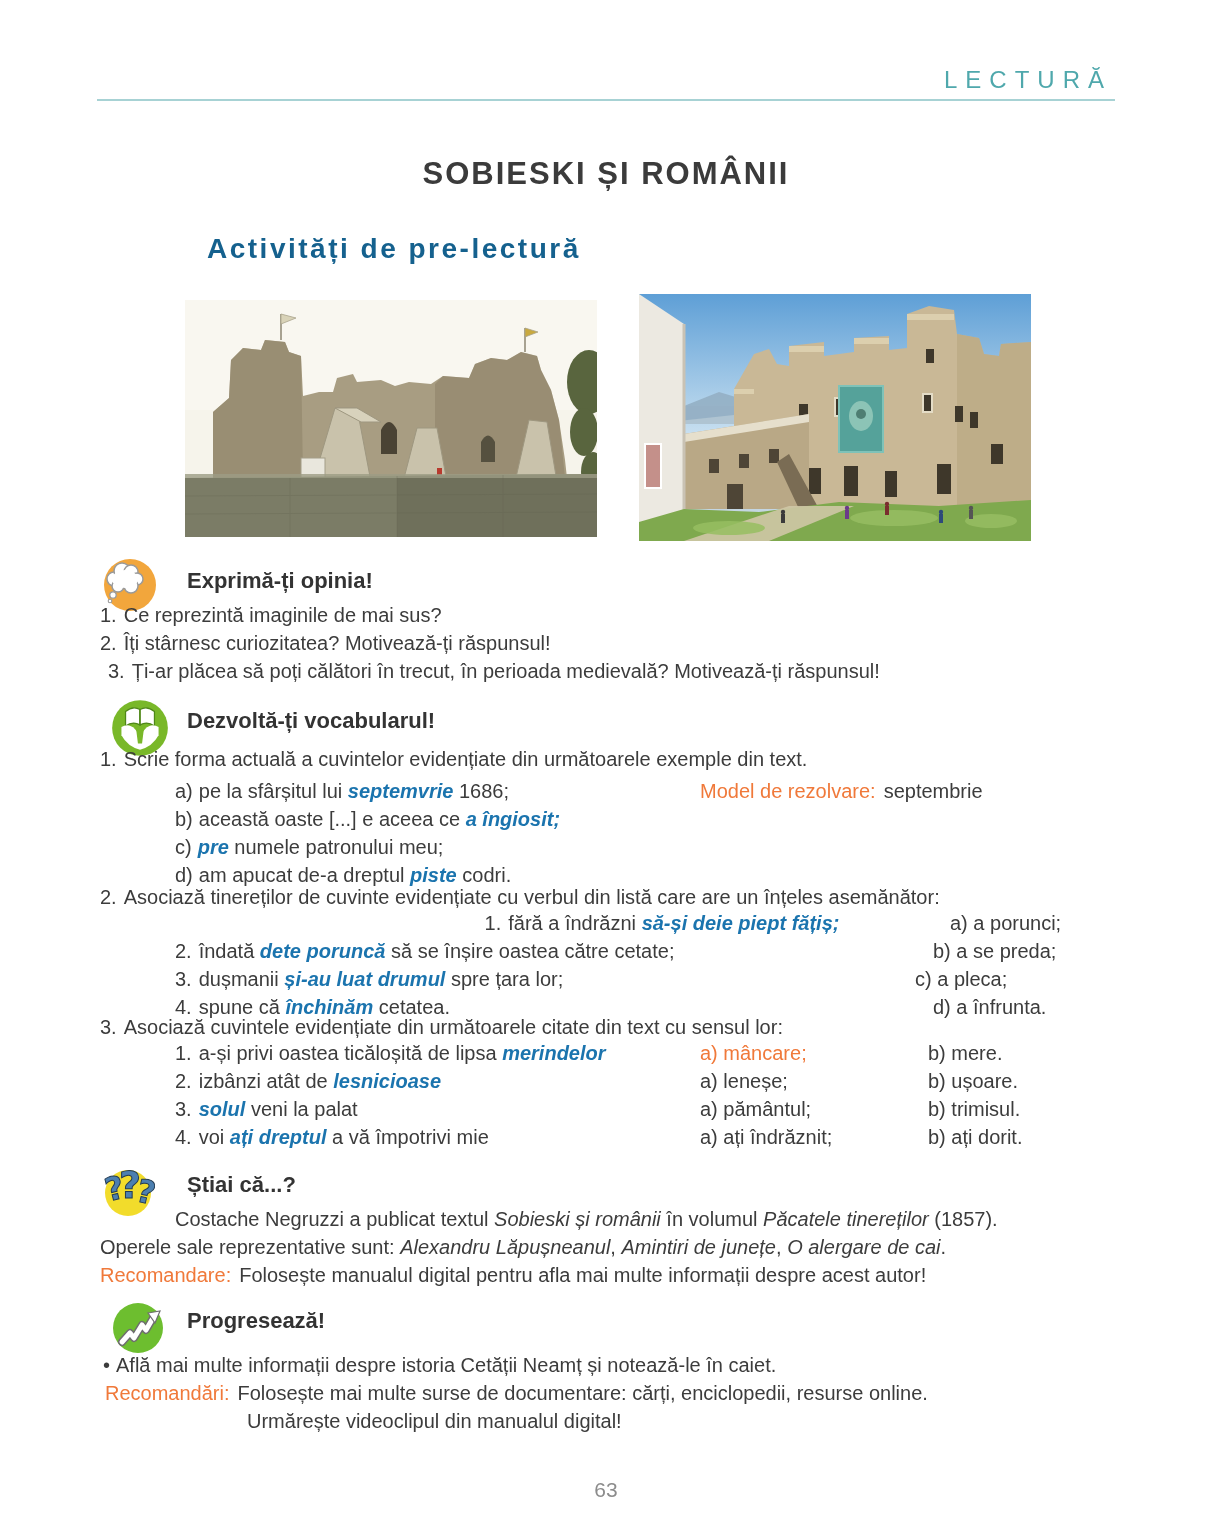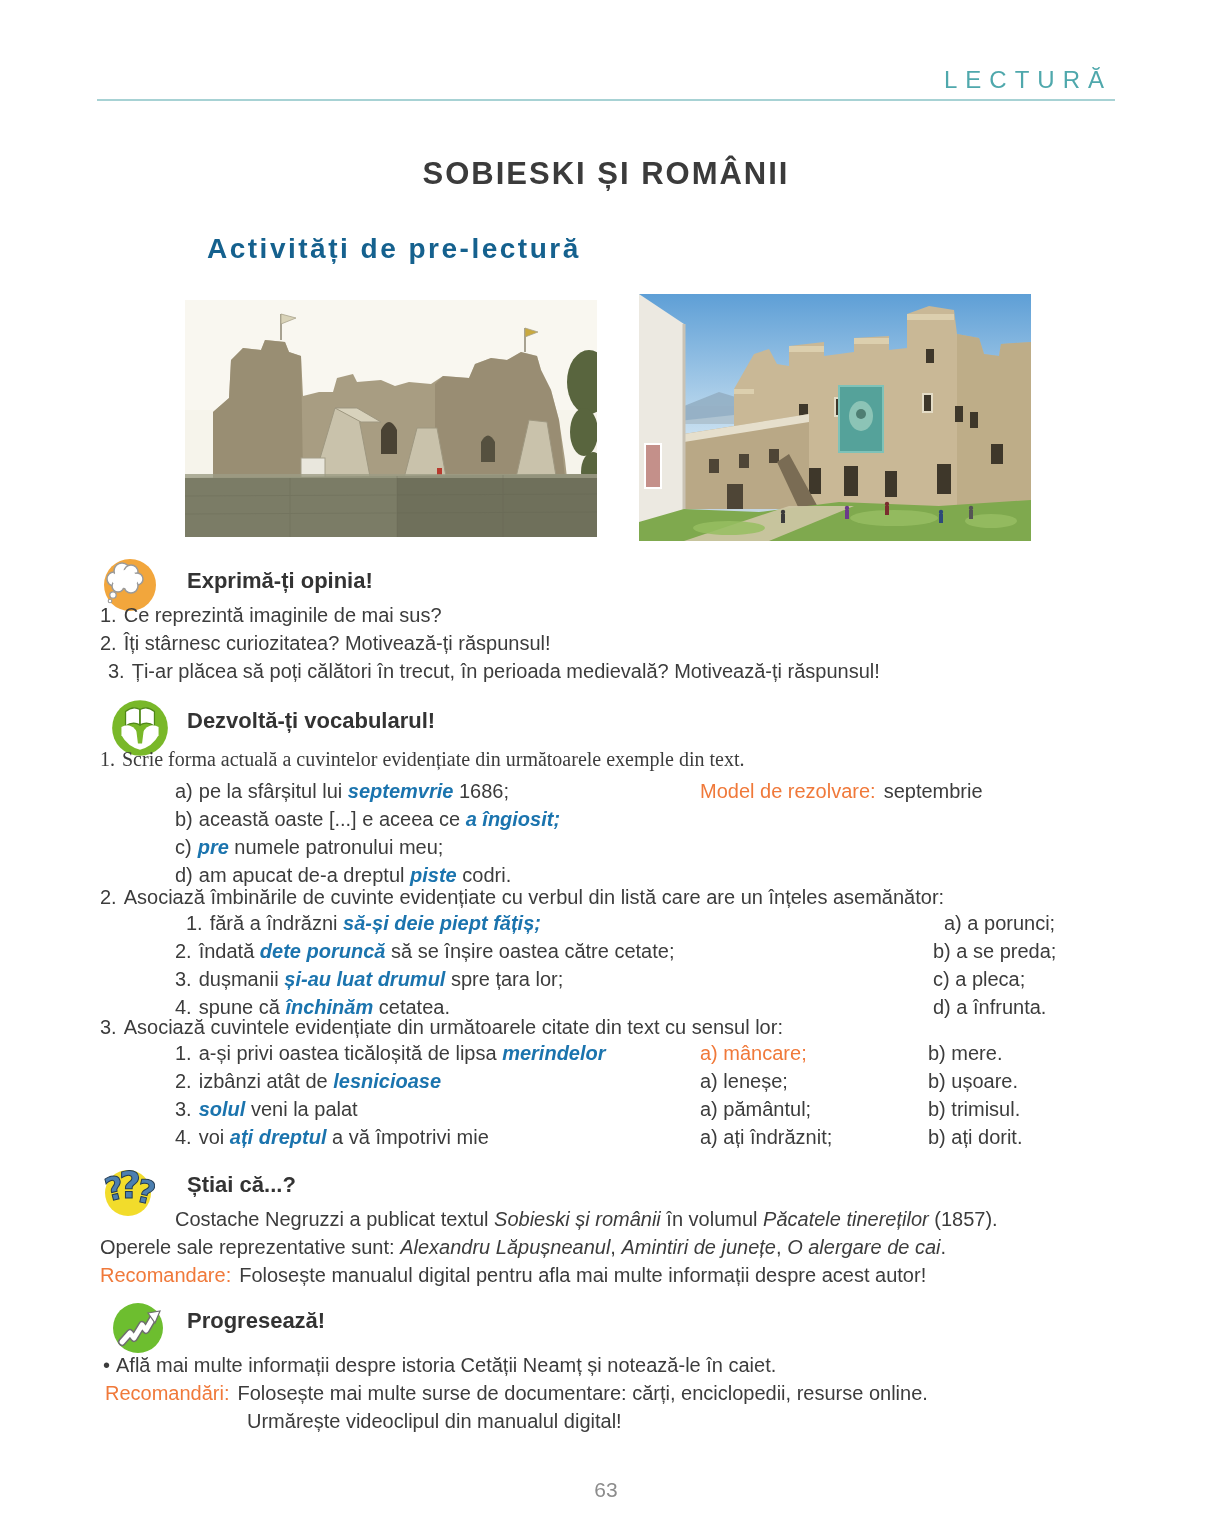--- a/index.html
+++ b/index.html
@@ -191,31 +191,31 @@
     <path d="M17 15 Q24 9 31 13 L31 28 Q24 24 17 29 Z" fill="#FFFFFF" stroke="#4E8718" stroke-width="1.2"></path>
     <path d="M45 15 Q38 9 31 13 L31 28 Q38 24 45 29 Z" fill="#FFFFFF" stroke="#4E8718" stroke-width="1.2"></path>
     <line x1="31" y1="13" x2="31" y2="28" stroke="#4E8718" stroke-width="1.2"></line>
     <path d="M13 30 Q20 26 26 32 L31 38 L31 52 Q19 49 13 38 Z" fill="#FFFFFF"></path>
     <path d="M49 30 Q42 26 36 32 L31 38 L31 52 Q43 49 49 38 Z" fill="#FFFFFF"></path>
     <path d="M27 30 L31 36 L35 30 L33 46 L29 46 Z" fill="#79B829"></path>
   </svg>
 </div>
 <div class="heading" style="left:187px;top:708px;">Dezvoltă-ți vocabularul!</div>
 
-<div class="t" style="left:100px;top:748px;font-family:Liberation Serif, serif;"><span class="num">1.</span><span>Scrie forma actuală a cuvintelor evidențiate din următoarele exemple din text.</span></div>
+<div class="t" style="left:100px;top:748px;"><span class="num">1.</span><span>Scrie forma actuală a cuvintelor evidențiate din următoarele exemple din text.</span></div>
 <div class="t" style="left:175px;top:780px;"><span class="lbl">a)</span><span>pe la sfârșitul lui </span><span class="hl">septemvrie</span><span> 1686;</span></div>
 <div class="t" style="left:700px;top:780px;"><span class="orange lbl" style="margin-right:8px;">Model de rezolvare:</span><span>septembrie</span></div>
 <div class="t" style="left:175px;top:808px;"><span class="lbl">b)</span><span>această oaste [...] e aceea ce </span><span class="hl">a îngiosit;</span><span></span></div>
 <div class="t" style="left:175px;top:836px;"><span class="lbl">c)</span><span></span><span class="hl">pre</span><span> numele patronului meu;</span></div>
 <div class="t" style="left:175px;top:864px;"><span class="lbl">d)</span><span>am apucat de-a dreptul </span><span class="hl">piste</span><span> codri.</span></div>
 
-<div class="t" style="left:100px;top:886px;"><span class="num">2.</span><span>Asociază îmbinările de cuvinte evidențiate cu verbul din listă care are un înțeles asemănător:</span></div>
-<div class="row" style="left:186px;top:912px;width:940px;"><span class="num">1.</span><span>fără a îndrăzni </span><span class="hl">să-și deie piept fățiș;</span><span></span><span class="col" style="left:758px;">a) a porunci;</span></div>
+<div class="t" style="left:100px;top:886px;"><span class="num">2.</span><span>Asociază tinereților de cuvinte evidențiate cu verbul din listă care are un înțeles asemănător:</span></div>
+<div class="row" style="left:192px;top:912px;width:940px;text-align:center;"><span class="num">1.</span><span>fără a îndrăzni </span><span class="hl">să-și deie piept fățiș;</span><span></span><span class="col" style="left:758px;">a) a porunci;</span></div>
 <div class="row" style="left:175px;top:940px;width:940px;"><span class="num">2.</span><span>îndată </span><span class="hl">dete poruncă</span><span> să se înșire oastea către cetate;</span><span class="col" style="left:758px;">b) a se preda;</span></div>
-<div class="row" style="left:175px;top:968px;width:940px;"><span class="num">3.</span><span>dușmanii </span><span class="hl">și-au luat drumul</span><span> spre țara lor;</span><span class="col" style="left:758px;text-align:center;">c) a pleca;</span></div>
+<div class="row" style="left:175px;top:968px;width:940px;"><span class="num">3.</span><span>dușmanii </span><span class="hl">și-au luat drumul</span><span> spre țara lor;</span><span class="col" style="left:740px;text-align:center;">c) a pleca;</span></div>
 <div class="row" style="left:175px;top:996px;width:940px;"><span class="num">4.</span><span>spune că </span><span class="hl">închinăm</span><span> cetatea.</span><span class="col" style="left:758px;">d) a înfrunta.</span></div>
 
 <div class="t" style="left:100px;top:1016px;"><span class="num">3.</span><span>Asociază cuvintele evidențiate din următoarele citate din text cu sensul lor:</span></div>
 <div class="row" style="left:175px;top:1042px;width:940px;"><span class="num">1.</span><span>a-și privi oastea ticăloșită de lipsa </span><span class="hl">merindelor</span><span></span><span class="col orange" style="left:525px;">a) mâncare;</span><span class="col" style="left:753px;">b) mere.</span></div>
 <div class="row" style="left:175px;top:1070px;width:940px;"><span class="num">2.</span><span>izbânzi atât de </span><span class="hl">lesnicioase</span><span></span><span class="col" style="left:525px;">a) leneșe;</span><span class="col" style="left:753px;">b) ușoare.</span></div>
 <div class="row" style="left:175px;top:1098px;width:940px;"><span class="num">3.</span><span></span><span class="hl">solul</span><span> veni la palat</span><span class="col" style="left:525px;">a) pământul;</span><span class="col" style="left:753px;">b) trimisul.</span></div>
 <div class="row" style="left:175px;top:1126px;width:940px;"><span class="num">4.</span><span>voi </span><span class="hl">ați dreptul</span><span> a vă împotrivi mie</span><span class="col" style="left:525px;">a) ați îndrăznit;</span><span class="col" style="left:753px;">b) ați dorit.</span></div>
 
 <div class="icon" style="left:97px;top:1160px;">
   <svg width="60" height="58" viewBox="0 0 60 58">

